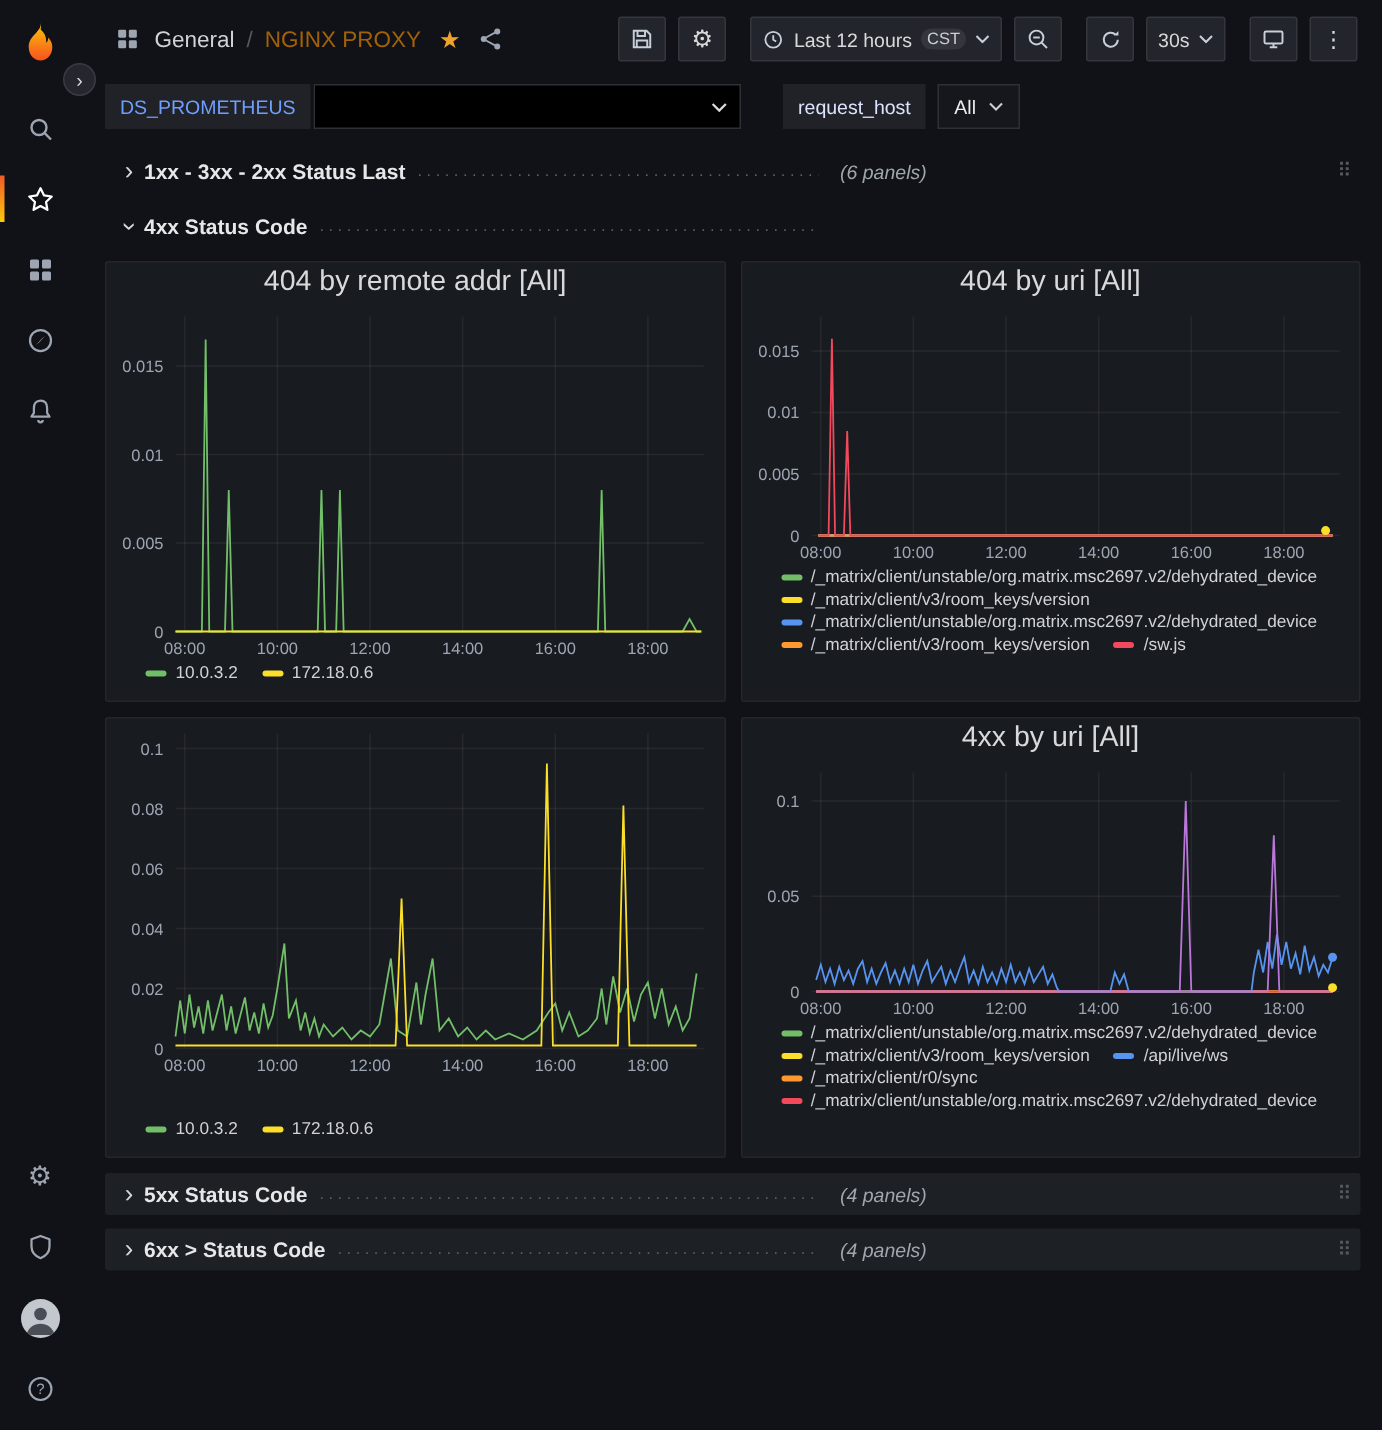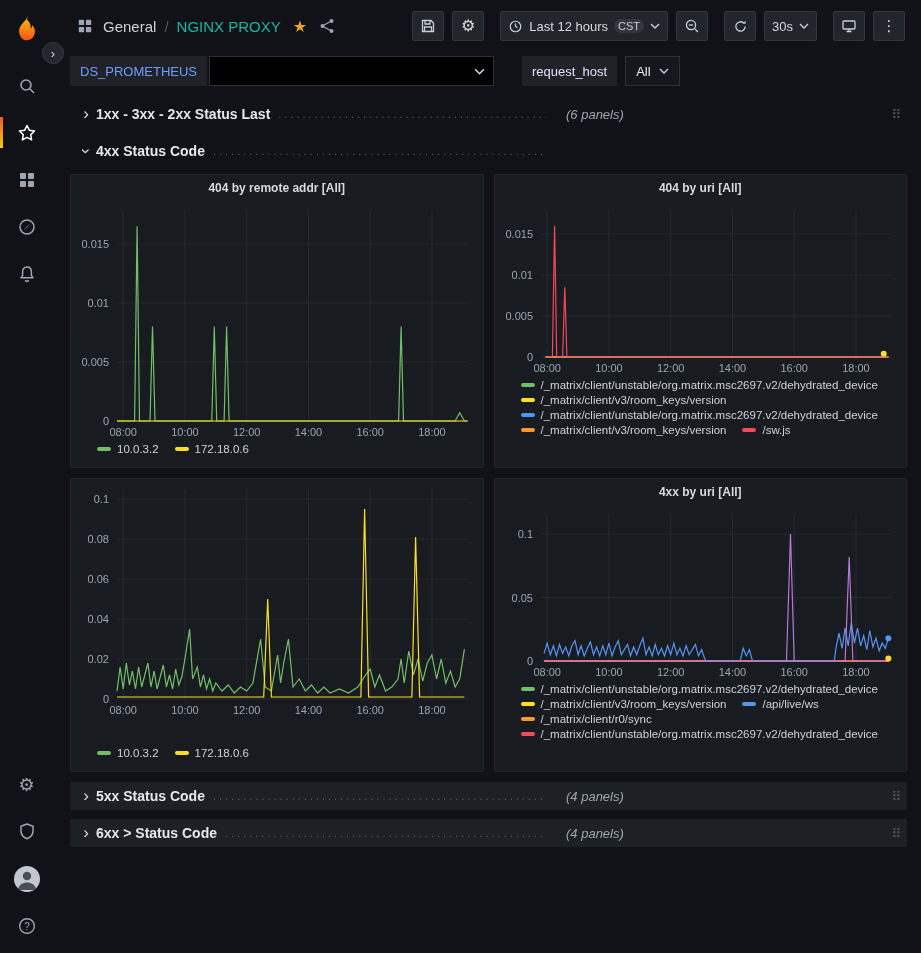--- a/index.html
+++ b/index.html
@@ -27,21 +27,21 @@
     display:flex; align-items:center; justify-content:center; font-size:13px; z-index:10; cursor:pointer;
   }
 
   
   .main { flex:1; display:flex; flex-direction:column; min-width:0; }
   .topbar { height:52px; flex:none; display:flex; align-items:center; padding:0 16px 0 24px; gap:8px; }
   .crumb-icon { color:#9da5b3; display:flex; margin-right:2px; }
   .crumb { font-size:15px; white-space:nowrap; cursor:pointer; }
   .crumb.folder { color:#d0d2d6; }
   .crumb.sep { color:#55585e; cursor:default; }
-  .crumb.dash-title { color:#14b8a6;text-align:center; }
+  .crumb.dash-title { color:#a16207;text-align:center; }
   .fav-star { color:#f0a32a; font-size:16px; margin:0 4px; cursor:pointer; font-family:"DejaVu Sans",sans-serif; }
   .share-icon { color:#9da5b3; display:flex; cursor:pointer; }
 
   .toolbar { margin-left:auto; display:flex; align-items:center; gap:8px; }
   .tbtn {
     height:30px; min-width:32px; padding:0 7px; display:flex; align-items:center; justify-content:center; gap:6px;
     background:#22252b; border:1px solid #35363c; border-radius:2px; color:#d8d9da; font-size:13px; cursor:pointer; white-space:nowrap;
   }
   .tbtn .tz-tag { background:#34363c; color:#c7d0d9; font-size:11px; padding:1px 4px; border-radius:7px; }
   .gap-l { margin-left:8px; }
@@ -59,27 +59,27 @@
   
   .dash { flex:1; overflow:hidden; padding:6px 14px 0 17px; }
   .row-header { height:28px; display:flex; align-items:center; margin-bottom:9px; cursor:pointer; padding:0 6px 0 6px; }
   .row-header.shaded { background:#1d2025; border-radius:2px; }
   .row-left { display:flex; align-items:center; width:478px; overflow:hidden; flex:none; }
   .row-chevron { width:20px; color:#d8d9da; font-size:17px; display:flex; justify-content:center; flex:none; }
   .row-chevron.down { transform:rotate(90deg); }
   .row-title { font-weight:700; font-size:14px; color:#e6e7e8; white-space:nowrap; flex:none; }
   .row-dots { flex:1 1 auto; min-width:0; overflow:hidden; white-space:nowrap; color:#5a5e66; font-size:11px; letter-spacing:3px; margin:0 8px; }
   .row-dots::before { content:"........................................................................................................................"; }
-  .row-count { color:#9fa6ad; font-style:italic; font-size:13px; white-space:nowrap; margin-left:12px; }
+  .row-count { color:#9fa6ad; font-style:italic; font-size:13px; white-space:nowrap; margin-left:6px; }
   .row-flex { flex:1; }
   .row-drag { color:#565a61; font-size:13px; cursor:grab; }
 
   .grid { display:grid; grid-template-columns:1fr 1fr; gap:10px; margin-bottom:10px; }
   .panel { background:#181b1f; border:1px solid #25262b; height:294px; display:flex; flex-direction:column; overflow:hidden; border-radius:2px; }
-  .panel-title { height:26px; flex:none; display:flex; align-items:center; justify-content:center; font-size:12px; font-weight:700; color:#d8d9da; cursor:pointer; }
+  .panel-title { height:26px; flex:none; display:flex; align-items:center; justify-content:center; font-size:19px; font-weight:400; color:#d8d9da; cursor:pointer; }
   .chart { flex:1; min-height:0; }
   .chart svg { display:block; }
   .chart text { font-family:"Liberation Sans", sans-serif; }
   .legend { flex:none; display:flex; flex-wrap:wrap; align-content:flex-start; column-gap:16px; row-gap:3px; padding:2px 10px 5px 16px; overflow:hidden;margin-left:10px; }
   .legend.single { height:26px; }
   .legend.multi { height:90px; }
   .legend-item { display:flex; align-items:center; gap:6px; font-size:11.5px; color:#d0d2d6; white-space:nowrap; cursor:pointer; }
   .legend-swatch { width:14px; height:4px; border-radius:2px; flex:none; }
 </style>
 </head>

